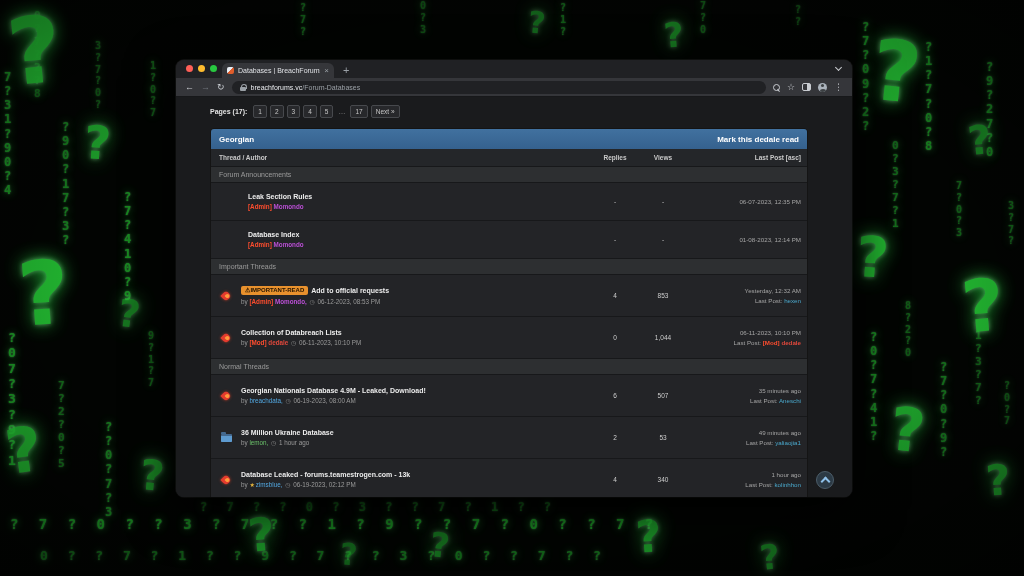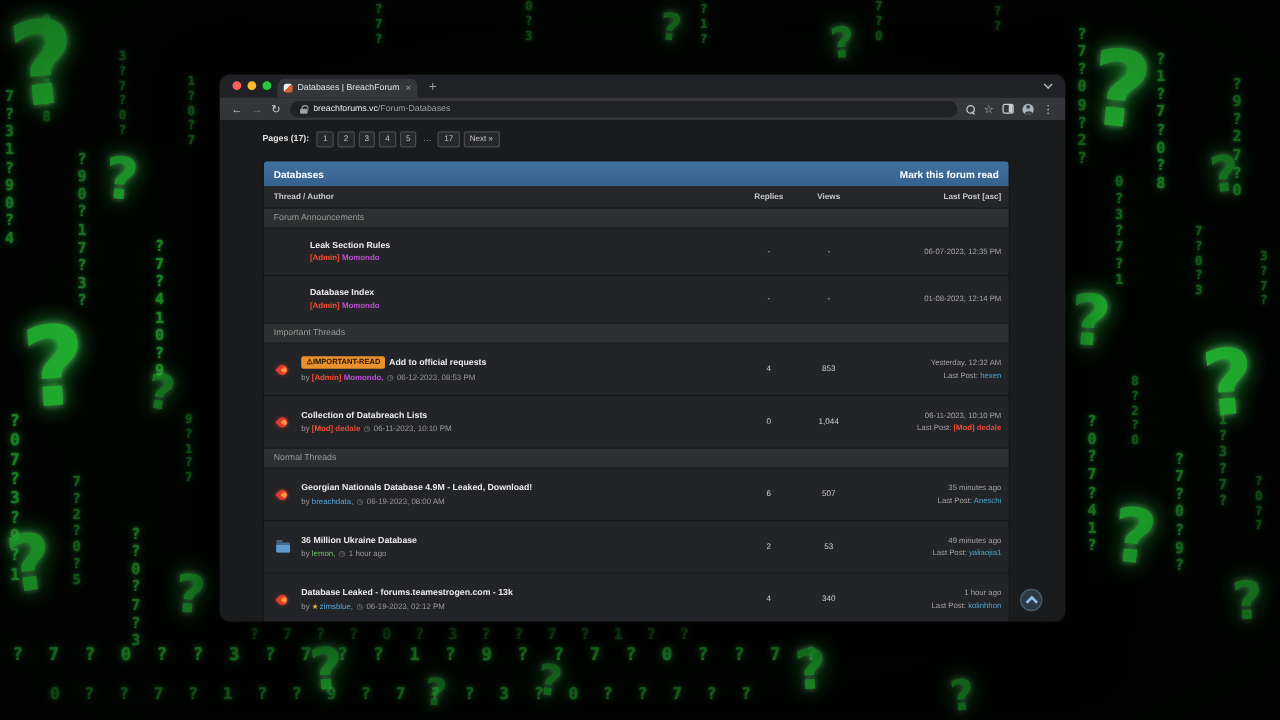--- a/index.html
+++ b/index.html
@@ -352,22 +352,22 @@
         <a class="pbtn">3</a>
         <a class="pbtn">4</a>
         <a class="pbtn">5</a>
         <span class="pellipsis">…</span>
         <a class="pbtn">17</a>
         <a class="pbtn">Next »</a>
       </div>
 
       <div class="ftable">
         <div class="fhead">
-          <span class="t">Databases</span>
-          <a class="t">Mark this forum read</a>
+          <span class="t">Georgian</span>
+          <a class="t">Mark this dedale read</a>
         </div>
         <div class="cols">
           <span class="c1">Thread / Author</span>
           <span class="cn">Replies</span>
           <span class="cn">Views</span>
           <span class="cl">Last Post [asc]</span>
         </div>
 
         <div class="shead">Forum Announcements</div>
 

